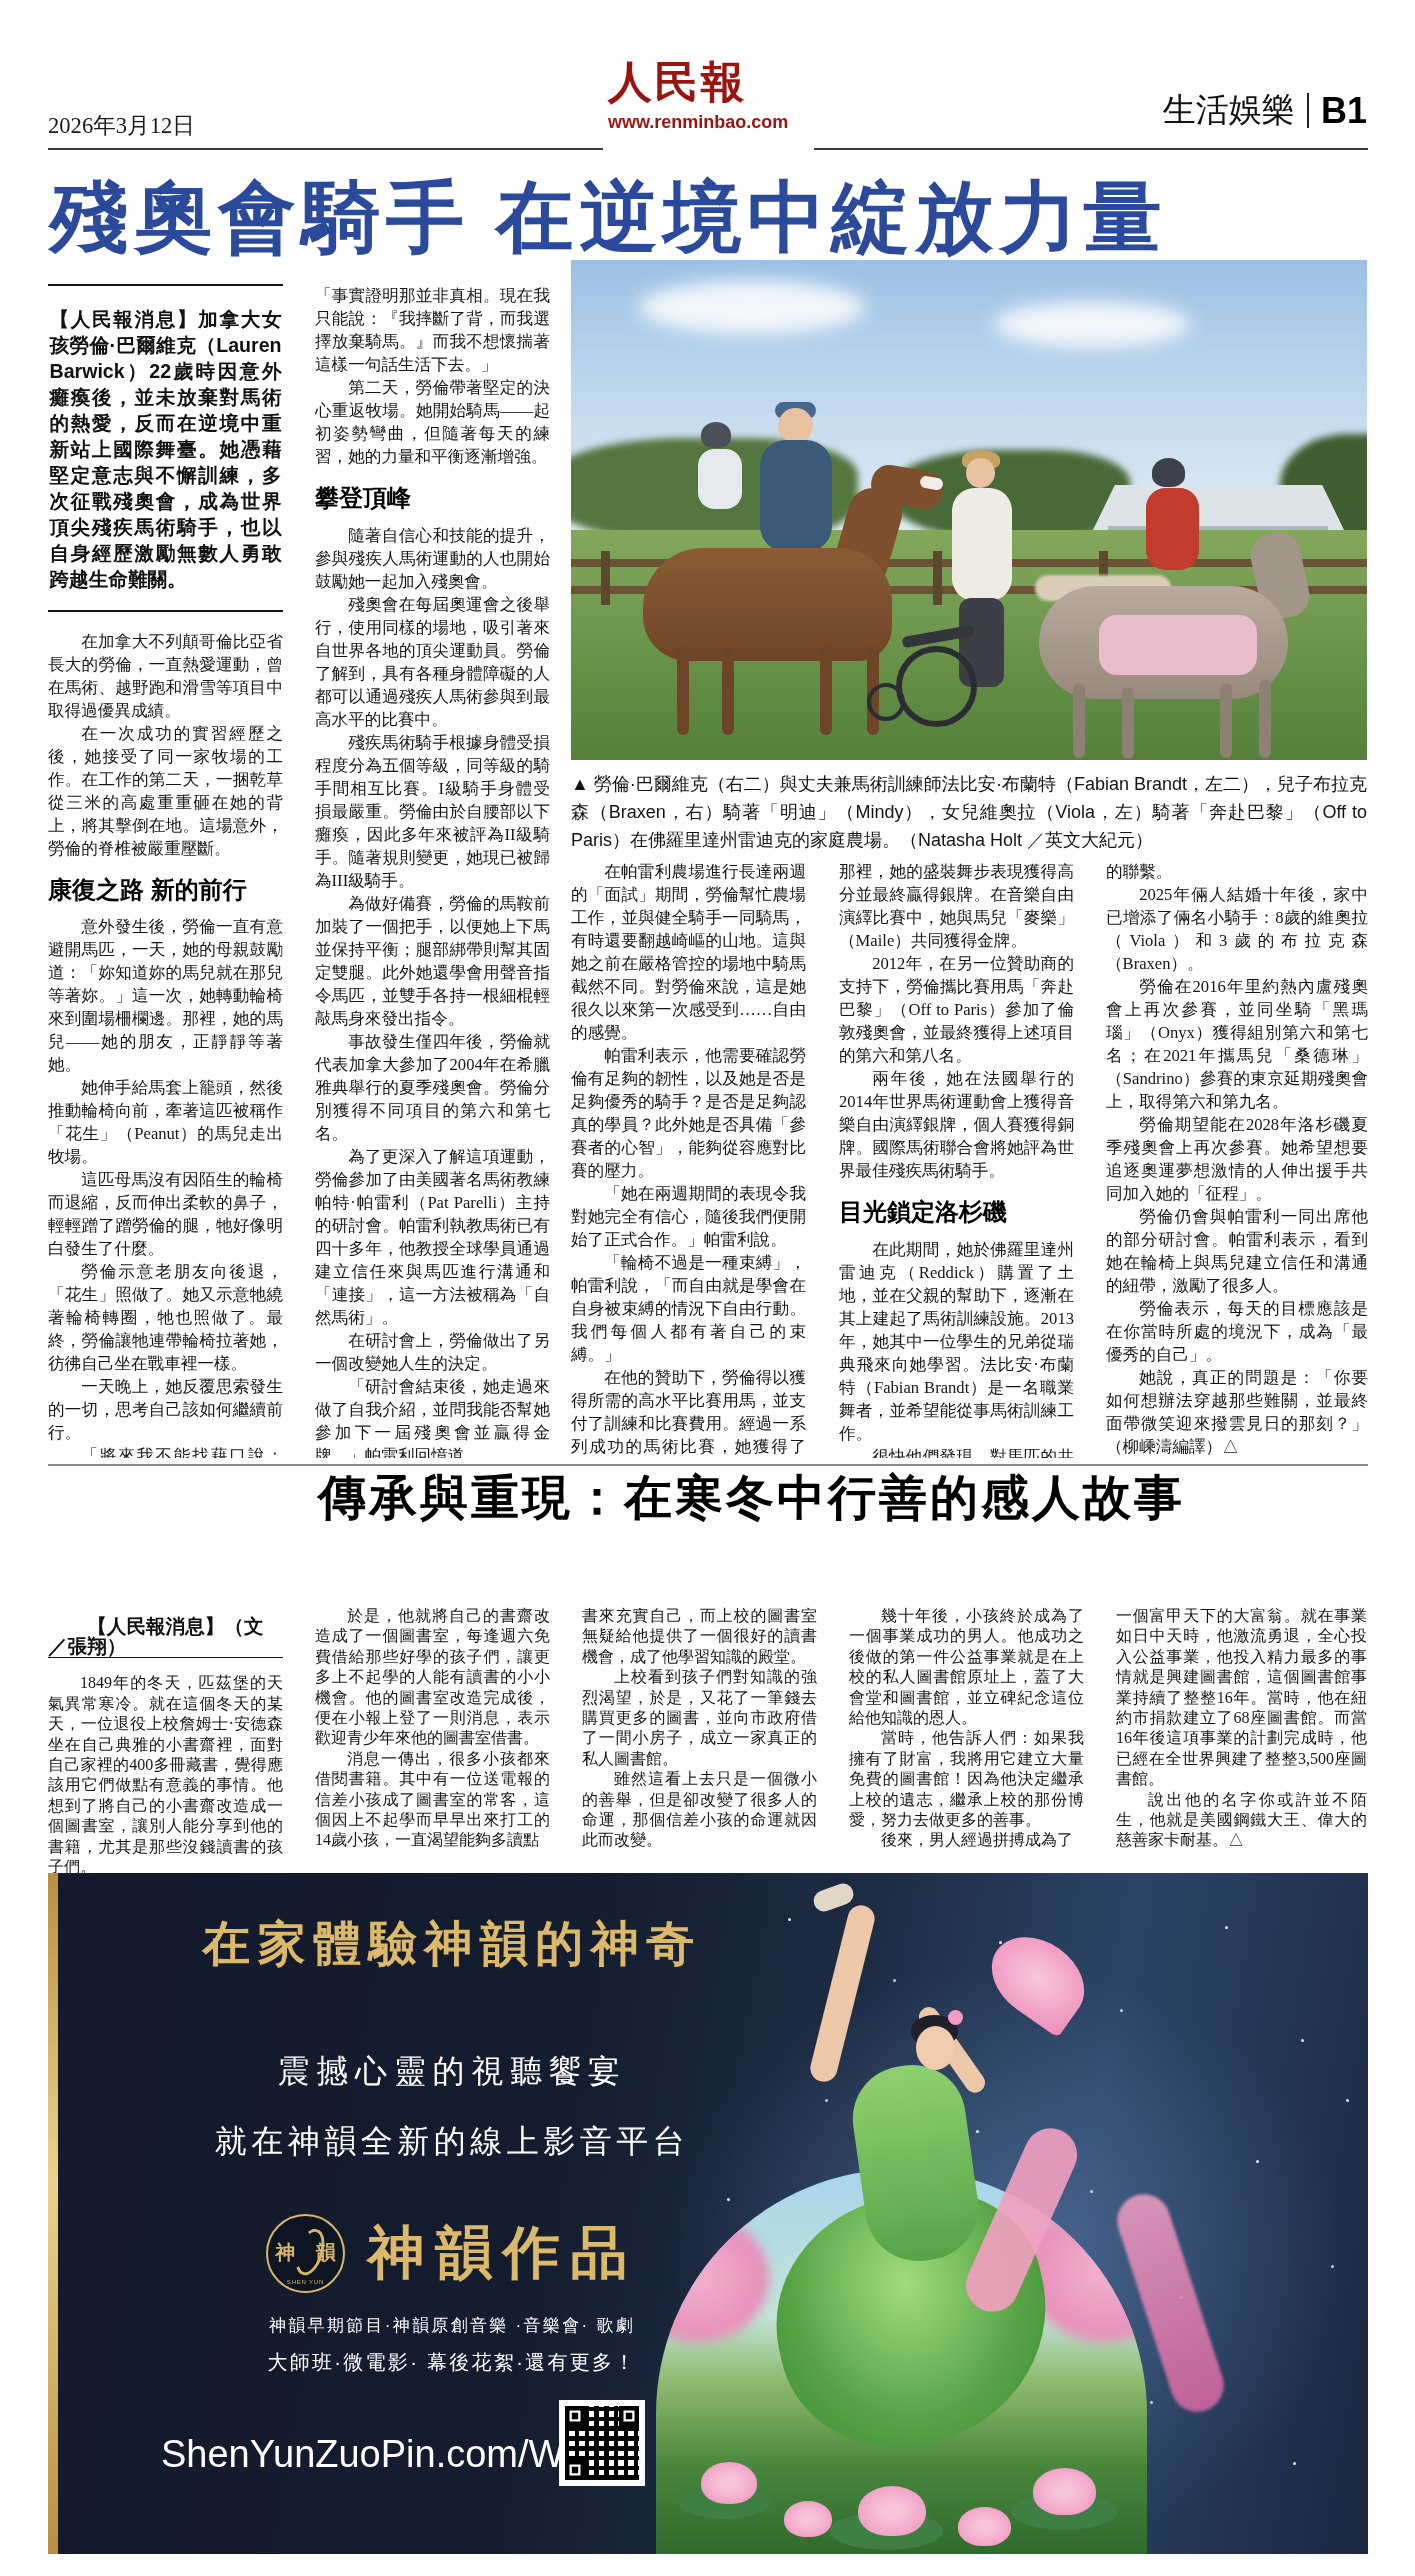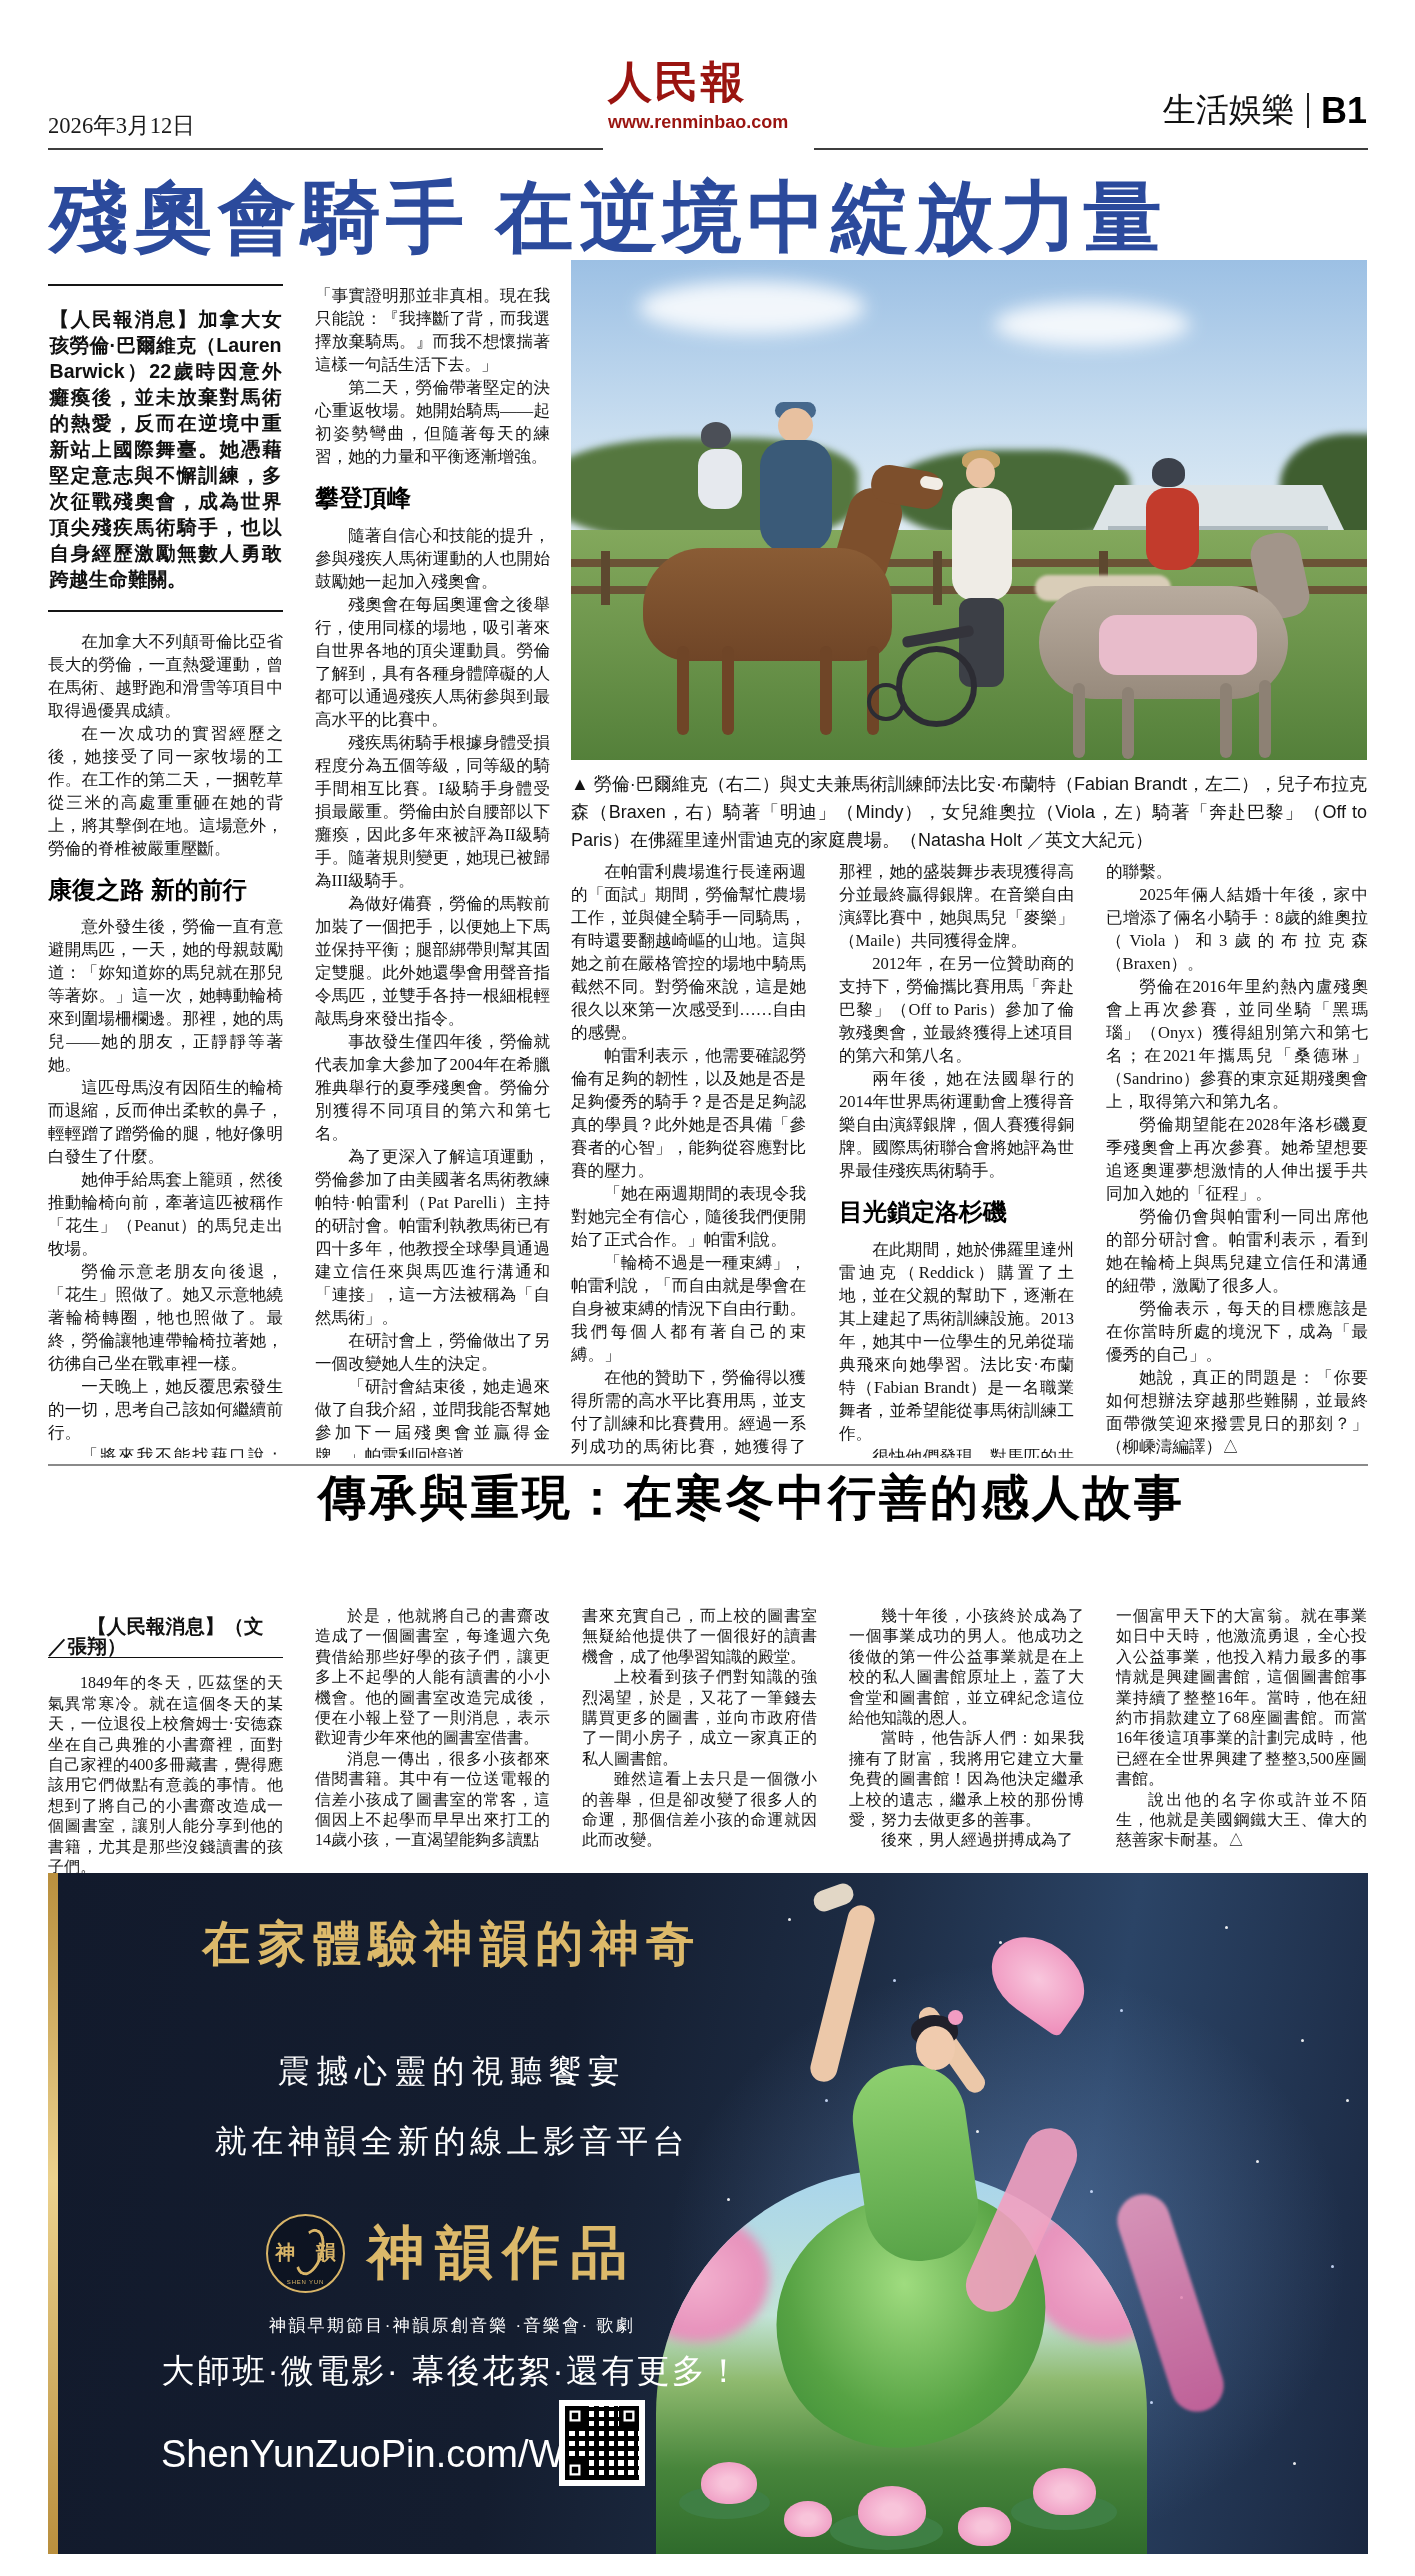--- a/index.html
+++ b/index.html
@@ -115,21 +115,21 @@
       position:relative;flex:0 0 auto;}
   .emblem .ch{position:absolute;top:22.6px;font-size:19.6px;font-weight:700;color:#d9b568;
       font-family:"Liberation Serif",serif;}
   .emblem .ch.l{left:7.5px;} .emblem .ch.r{right:7.5px;}
   .emblem .swirl{position:absolute;left:29px;top:12px;width:19.6px;height:42px;border-radius:50%;
       border:3px solid #d9b568;border-left-color:transparent;transform:rotate(18deg);}
   .emblem .tiny{position:absolute;left:0;right:0;bottom:6px;font-size:6px;letter-spacing:0.8px;
       color:#d9b568;font-family:"Liberation Sans",sans-serif;}
   .ad-brand{font-size:57px;font-weight:900;letter-spacing:10.6px;font-family:"Liberation Serif",serif;}
   .ad-f1{margin-top:21px;font-size:17px;font-weight:500;letter-spacing:2.3px;}
-  .ad-f2{margin-top:12px;font-size:33px;font-weight:500;letter-spacing:2.3px;}
+  .ad-f2{margin-top:12px;font-size:20px;font-weight:500;letter-spacing:2.3px;}
   .ad-url{left:113px;top:560px;width:423px;text-align:center;font-size:38px;color:#fff;
       font-family:"Liberation Sans",sans-serif;font-weight:400;}
   .qr{left:511px;top:527px;width:86px;height:86px;background:#ffffff;padding:6px;box-sizing:border-box;}
   .qr-inner{width:100%;height:100%;position:relative;
       background-image:repeating-linear-gradient(0deg,#000 0 4.5px,transparent 4.5px 9.8px),
                        repeating-linear-gradient(90deg,#000 0 4.5px,transparent 4.5px 9.8px);}
   .qr-eye{position:absolute;width:19.6px;height:19.6px;background:#000;box-shadow:inset 0 0 0 4.5px #000, inset 0 0 0 6.8px #fff;}
   .qr-eye.tl{left:0;top:0;} .qr-eye.tr{right:0;top:0;} .qr-eye.bl{left:0;bottom:0;}
 
   .arch{left:608px;top:296px;width:491px;height:385px;border-radius:245px 245px 0 0;overflow:hidden;
@@ -180,22 +180,22 @@
 
   <div class="ncol" id="a1c1">
     <div class="introbox">
       <p>【人民報消息】加拿大女孩勞倫·巴爾維克（Lauren Barwick）22歲時因意外癱瘓後，並未放棄對馬術的熱愛，反而在逆境中重新站上國際舞臺。她憑藉堅定意志與不懈訓練，多次征戰殘奧會，成為世界頂尖殘疾馬術騎手，也以自身經歷激勵無數人勇敢跨越生命難關。</p>
     </div>
     <div>
         <p>在加拿大不列顛哥倫比亞省長大的勞倫，一直熱愛運動，曾在馬術、越野跑和滑雪等項目中取得過優異成績。</p>
         <p>在一次成功的實習經歷之後，她接受了同一家牧場的工作。在工作的第二天，一捆乾草從三米的高處重重砸在她的背上，將其擊倒在地。這場意外，勞倫的脊椎被嚴重壓斷。</p>
         <h3 class="sub">康復之路 新的前行</h3>
         <p>意外發生後，勞倫一直有意避開馬匹，一天，她的母親鼓勵道：「妳知道妳的馬兒就在那兒等著妳。」這一次，她轉動輪椅來到圍場柵欄邊。那裡，她的馬兒——她的朋友，正靜靜等著她。</p>
+        <p>她伸手給馬套上籠頭，然後推動輪椅向前，牽著這匹被稱作「花生」（Peanut）的馬兒走出牧場。</p>
         <p>這匹母馬沒有因陌生的輪椅而退縮，反而伸出柔軟的鼻子，輕輕蹭了蹭勞倫的腿，牠好像明白發生了什麼。</p>
-        <p>她伸手給馬套上籠頭，然後推動輪椅向前，牽著這匹被稱作「花生」（Peanut）的馬兒走出牧場。</p>
         <p>勞倫示意老朋友向後退，「花生」照做了。她又示意牠繞著輪椅轉圈，牠也照做了。最終，勞倫讓牠連帶輪椅拉著她，彷彿自己坐在戰車裡一樣。</p>
         <p>一天晚上，她反覆思索發生的一切，思考自己該如何繼續前行。</p>
         <p>「將來我不能找藉口說：『噢，你知道的，我因為摔斷了背，所以沒辦法騎馬了。』她說，</p>
       </div>
   </div>
   <div class="ncol" id="a1c2">
       <p class="pc">「事實證明那並非真相。現在我只能說：『我摔斷了背，而我選擇放棄騎馬。』而我不想懷揣著這樣一句話生活下去。」</p>
       <p>第二天，勞倫帶著堅定的決心重返牧場。她開始騎馬——起初姿勢彎曲，但隨著每天的練習，她的力量和平衡逐漸增強。</p>
       <h3 class="sub">攀登頂峰</h3>
       <p>隨著自信心和技能的提升，參與殘疾人馬術運動的人也開始鼓勵她一起加入殘奧會。</p>

